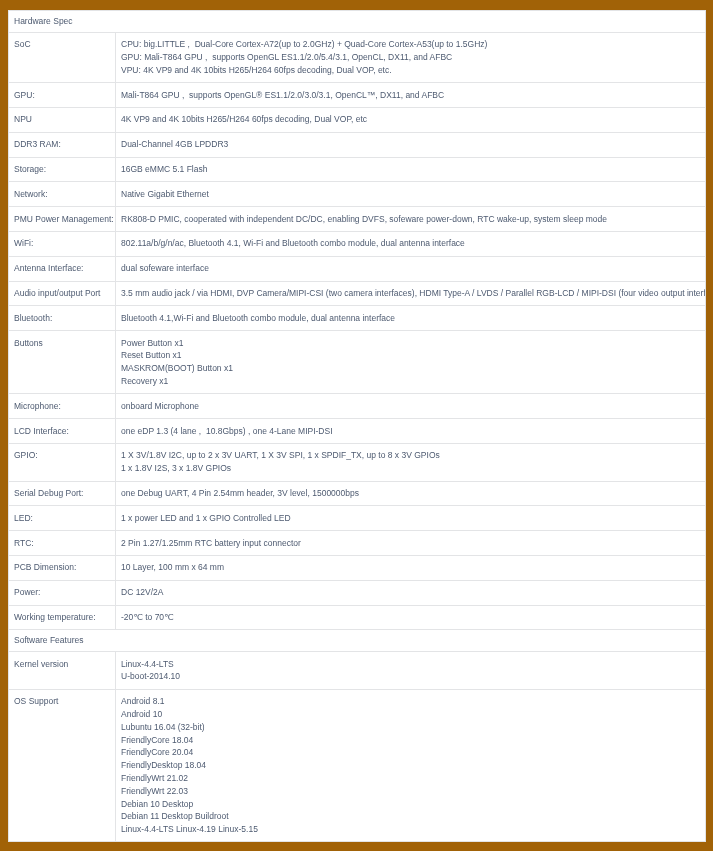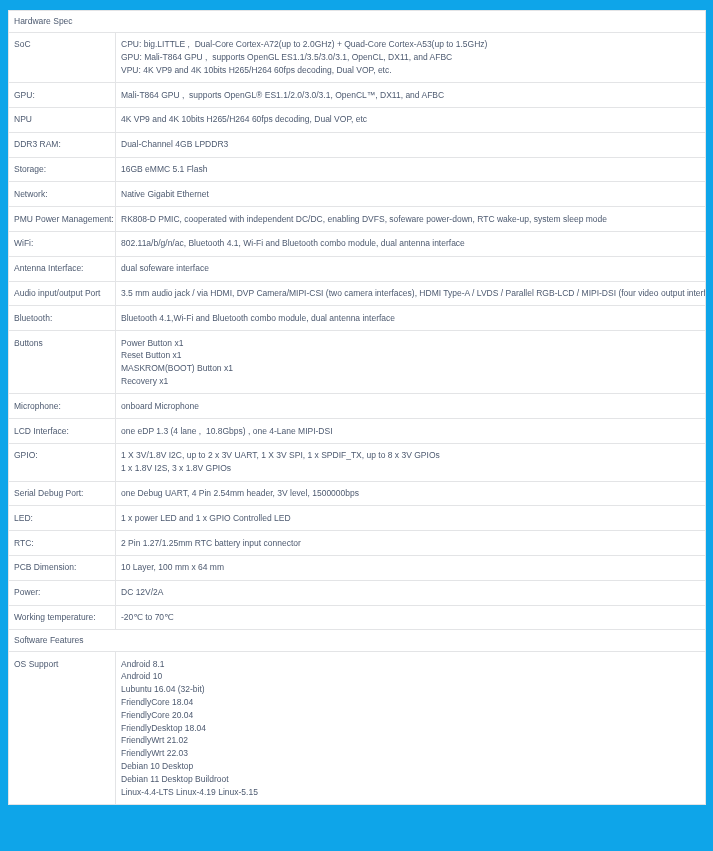--- a/index.html
+++ b/index.html
@@ -4,21 +4,21 @@
 <style>
   html, body {
     margin: 0;
     padding: 0;
     background: #ffffff;
     font-family: "Liberation Sans", "DejaVu Sans", sans-serif;
   }
   .page {
     width: 713px;
     height: 851px;
-    background: #0ea5e9;
+    background: #a16207;
     box-sizing: border-box;
     padding: 10px 8px 0 8px;
   }
   table.spec-table {
     border-collapse: collapse;
     table-layout: fixed;
     width: 697px;
     background: #ffffff;
   }
   col.c1 { width: 107px; }
@@ -63,21 +63,21 @@
       <col class="c2">
     </colgroup>
     <tbody>
         <tr>
           <th colspan="2" class="section-header">Hardware Spec</th>
         </tr>
         <tr>
           <td class="label-cell">SoC</td>
           <td class="value-cell">
             <div class="line">CPU: big.LITTLE ,  Dual-Core Cortex-A72(up to 2.0GHz) + Quad-Core Cortex-A53(up to 1.5GHz)</div>
-            <div class="line">GPU: Mali-T864 GPU ,  supports OpenGL ES1.1/3.5/3.0/3.1, OpenCL, DX11, and AFBC</div>
+            <div class="line">GPU: Mali-T864 GPU ,  supports OpenGL ES1.1/2.0/5.4/3.1, OpenCL, DX11, and AFBC</div>
             <div class="line">VPU: 4K VP9 and 4K 10bits H265/H264 60fps decoding, Dual VOP, etc.</div>
           </td>
         </tr>
         <tr>
           <td class="label-cell">GPU:</td>
           <td class="value-cell">
             <div class="line">Mali-T864 GPU ,  supports OpenGL® ES1.1/2.0/3.0/3.1, OpenCL™, DX11, and AFBC</div>
           </td>
         </tr>
         <tr>
@@ -193,20 +193,27 @@
           </td>
         </tr>
         <tr>
           <td class="label-cell">Working temperature:</td>
           <td class="value-cell">
             <div class="line">-20℃ to 70℃</div>
           </td>
         </tr>
         <tr>
           <th colspan="2" class="section-header">Software Features</th>
+        </tr>
+        <tr>
+          <td class="label-cell">Kernel version</td>
+          <td class="value-cell">
+            <div class="line">Linux-4.4-LTS</div>
+            <div class="line">U-boot-2014.10</div>
+          </td>
         </tr>
         <tr>
           <td class="label-cell">OS Support</td>
           <td class="value-cell">
             <div class="line">Android 8.1</div>
             <div class="line">Android 10</div>
             <div class="line">Lubuntu 16.04 (32-bit)</div>
             <div class="line">FriendlyCore 18.04</div>
             <div class="line">FriendlyCore 20.04</div>
             <div class="line">FriendlyDesktop 18.04</div>

